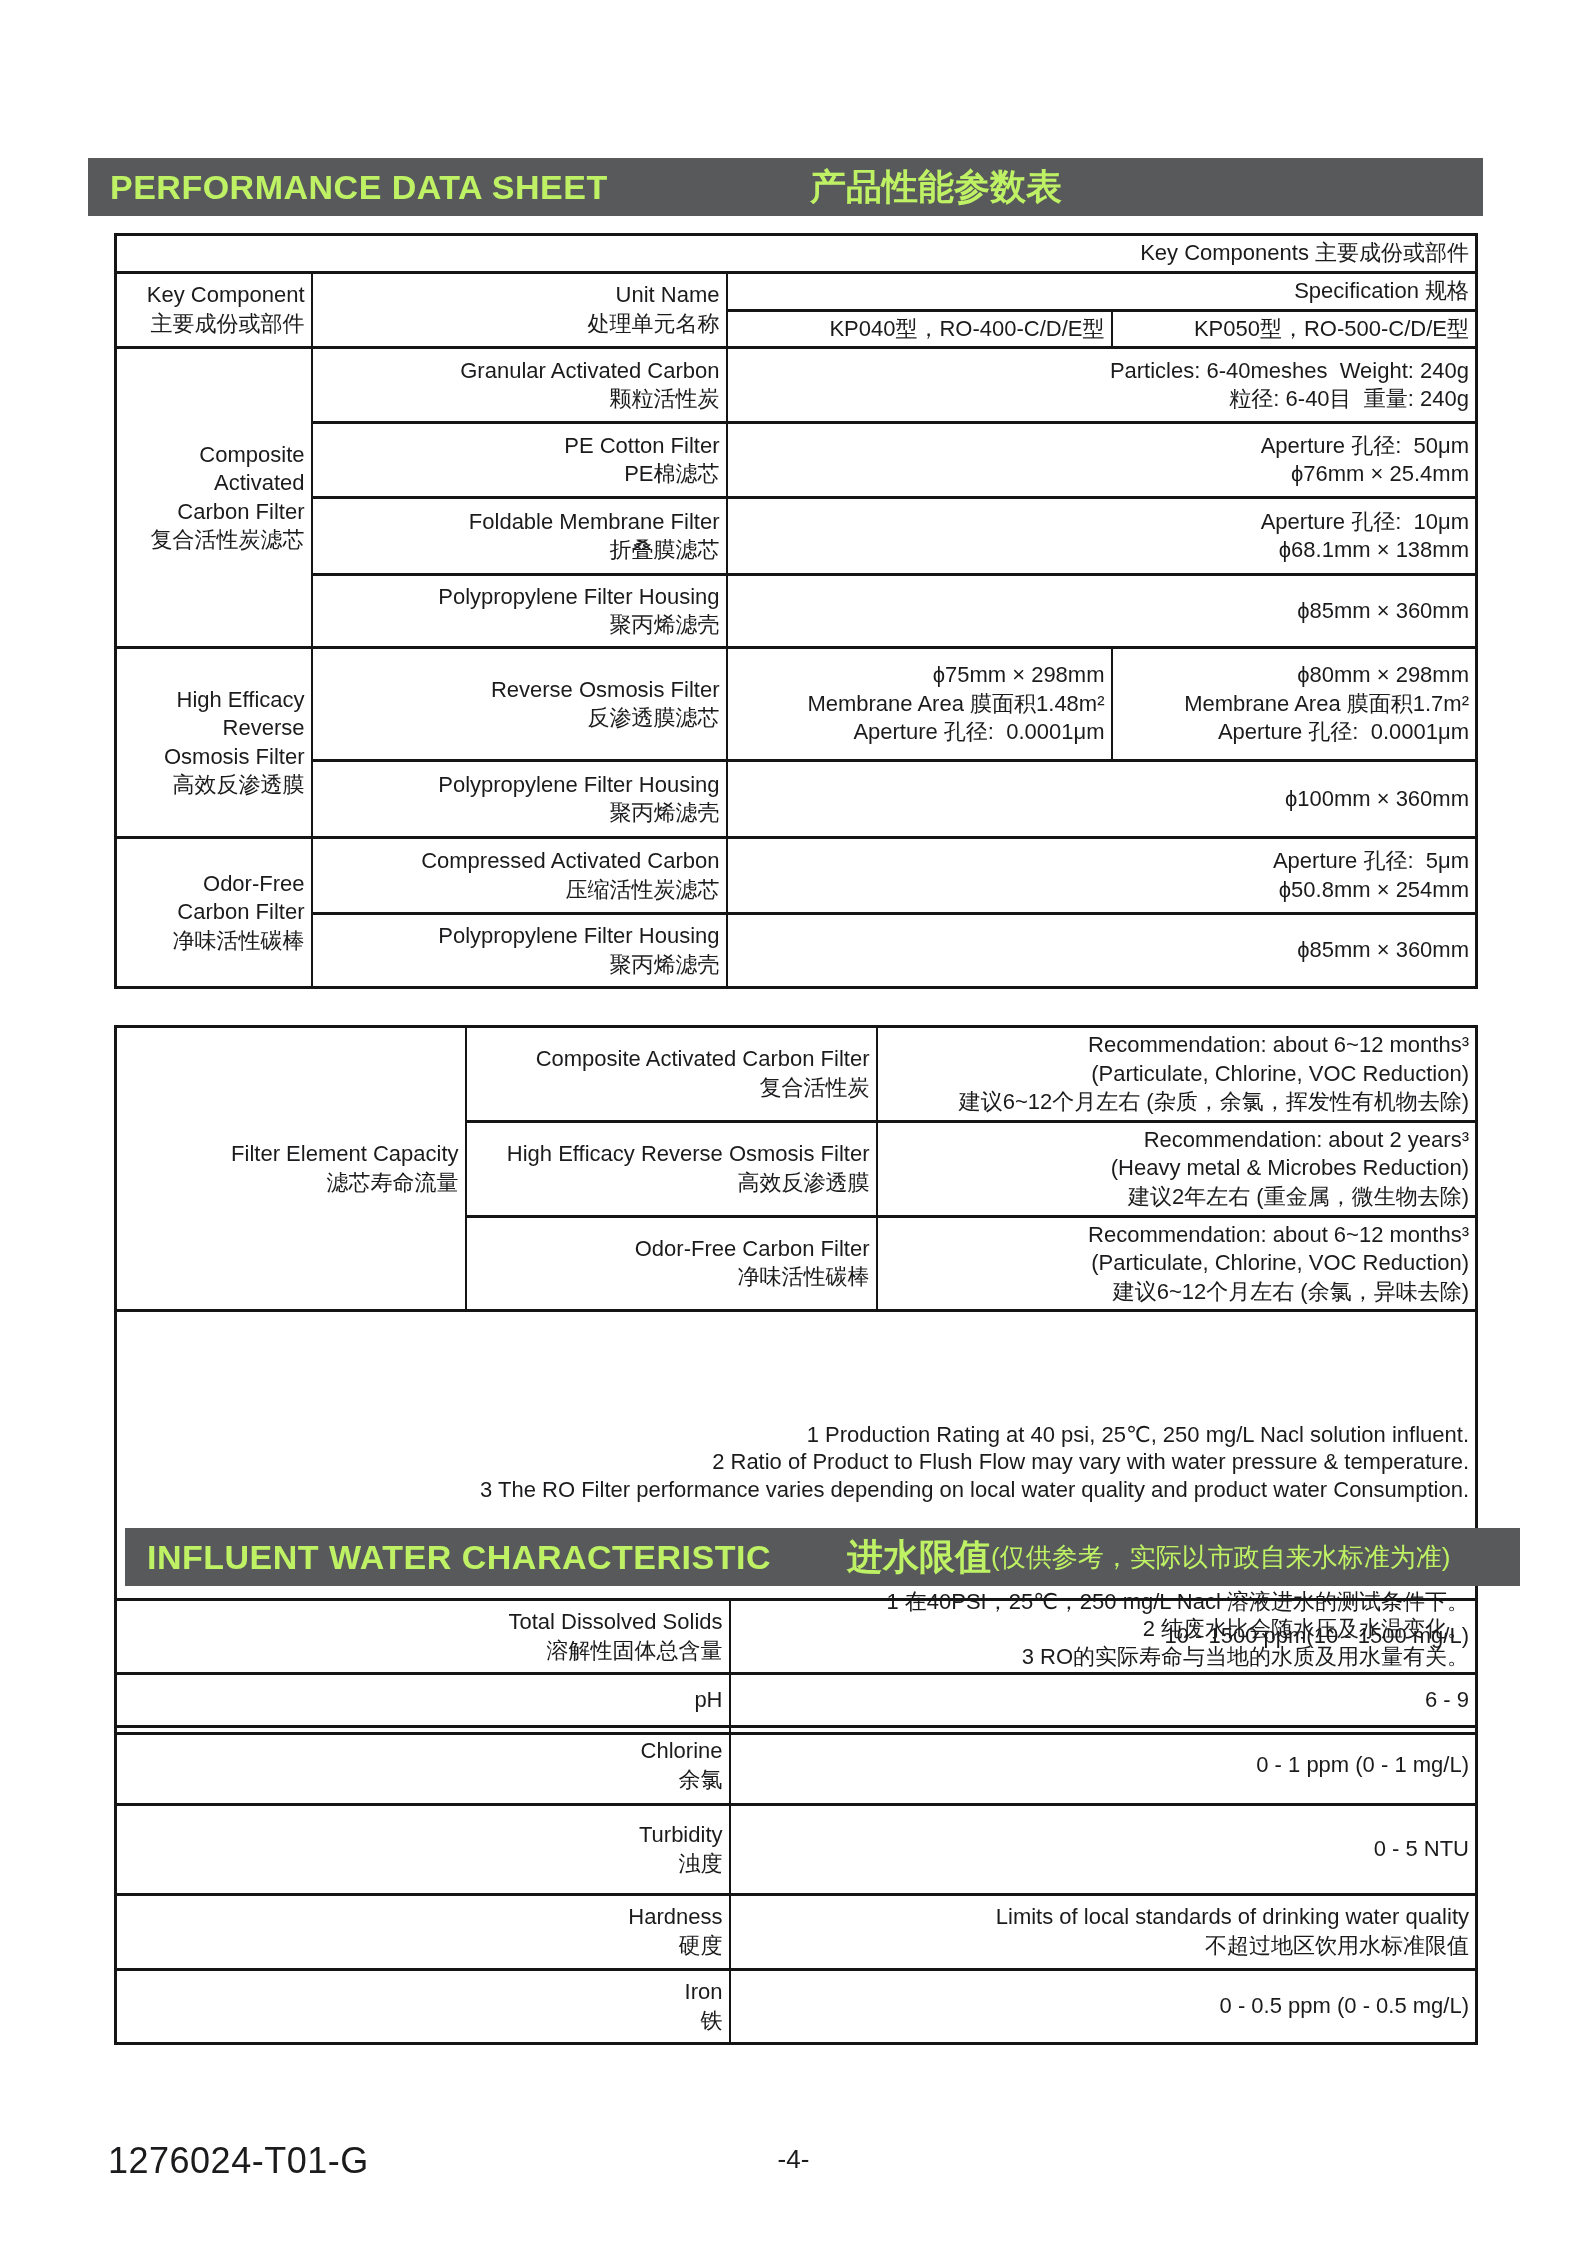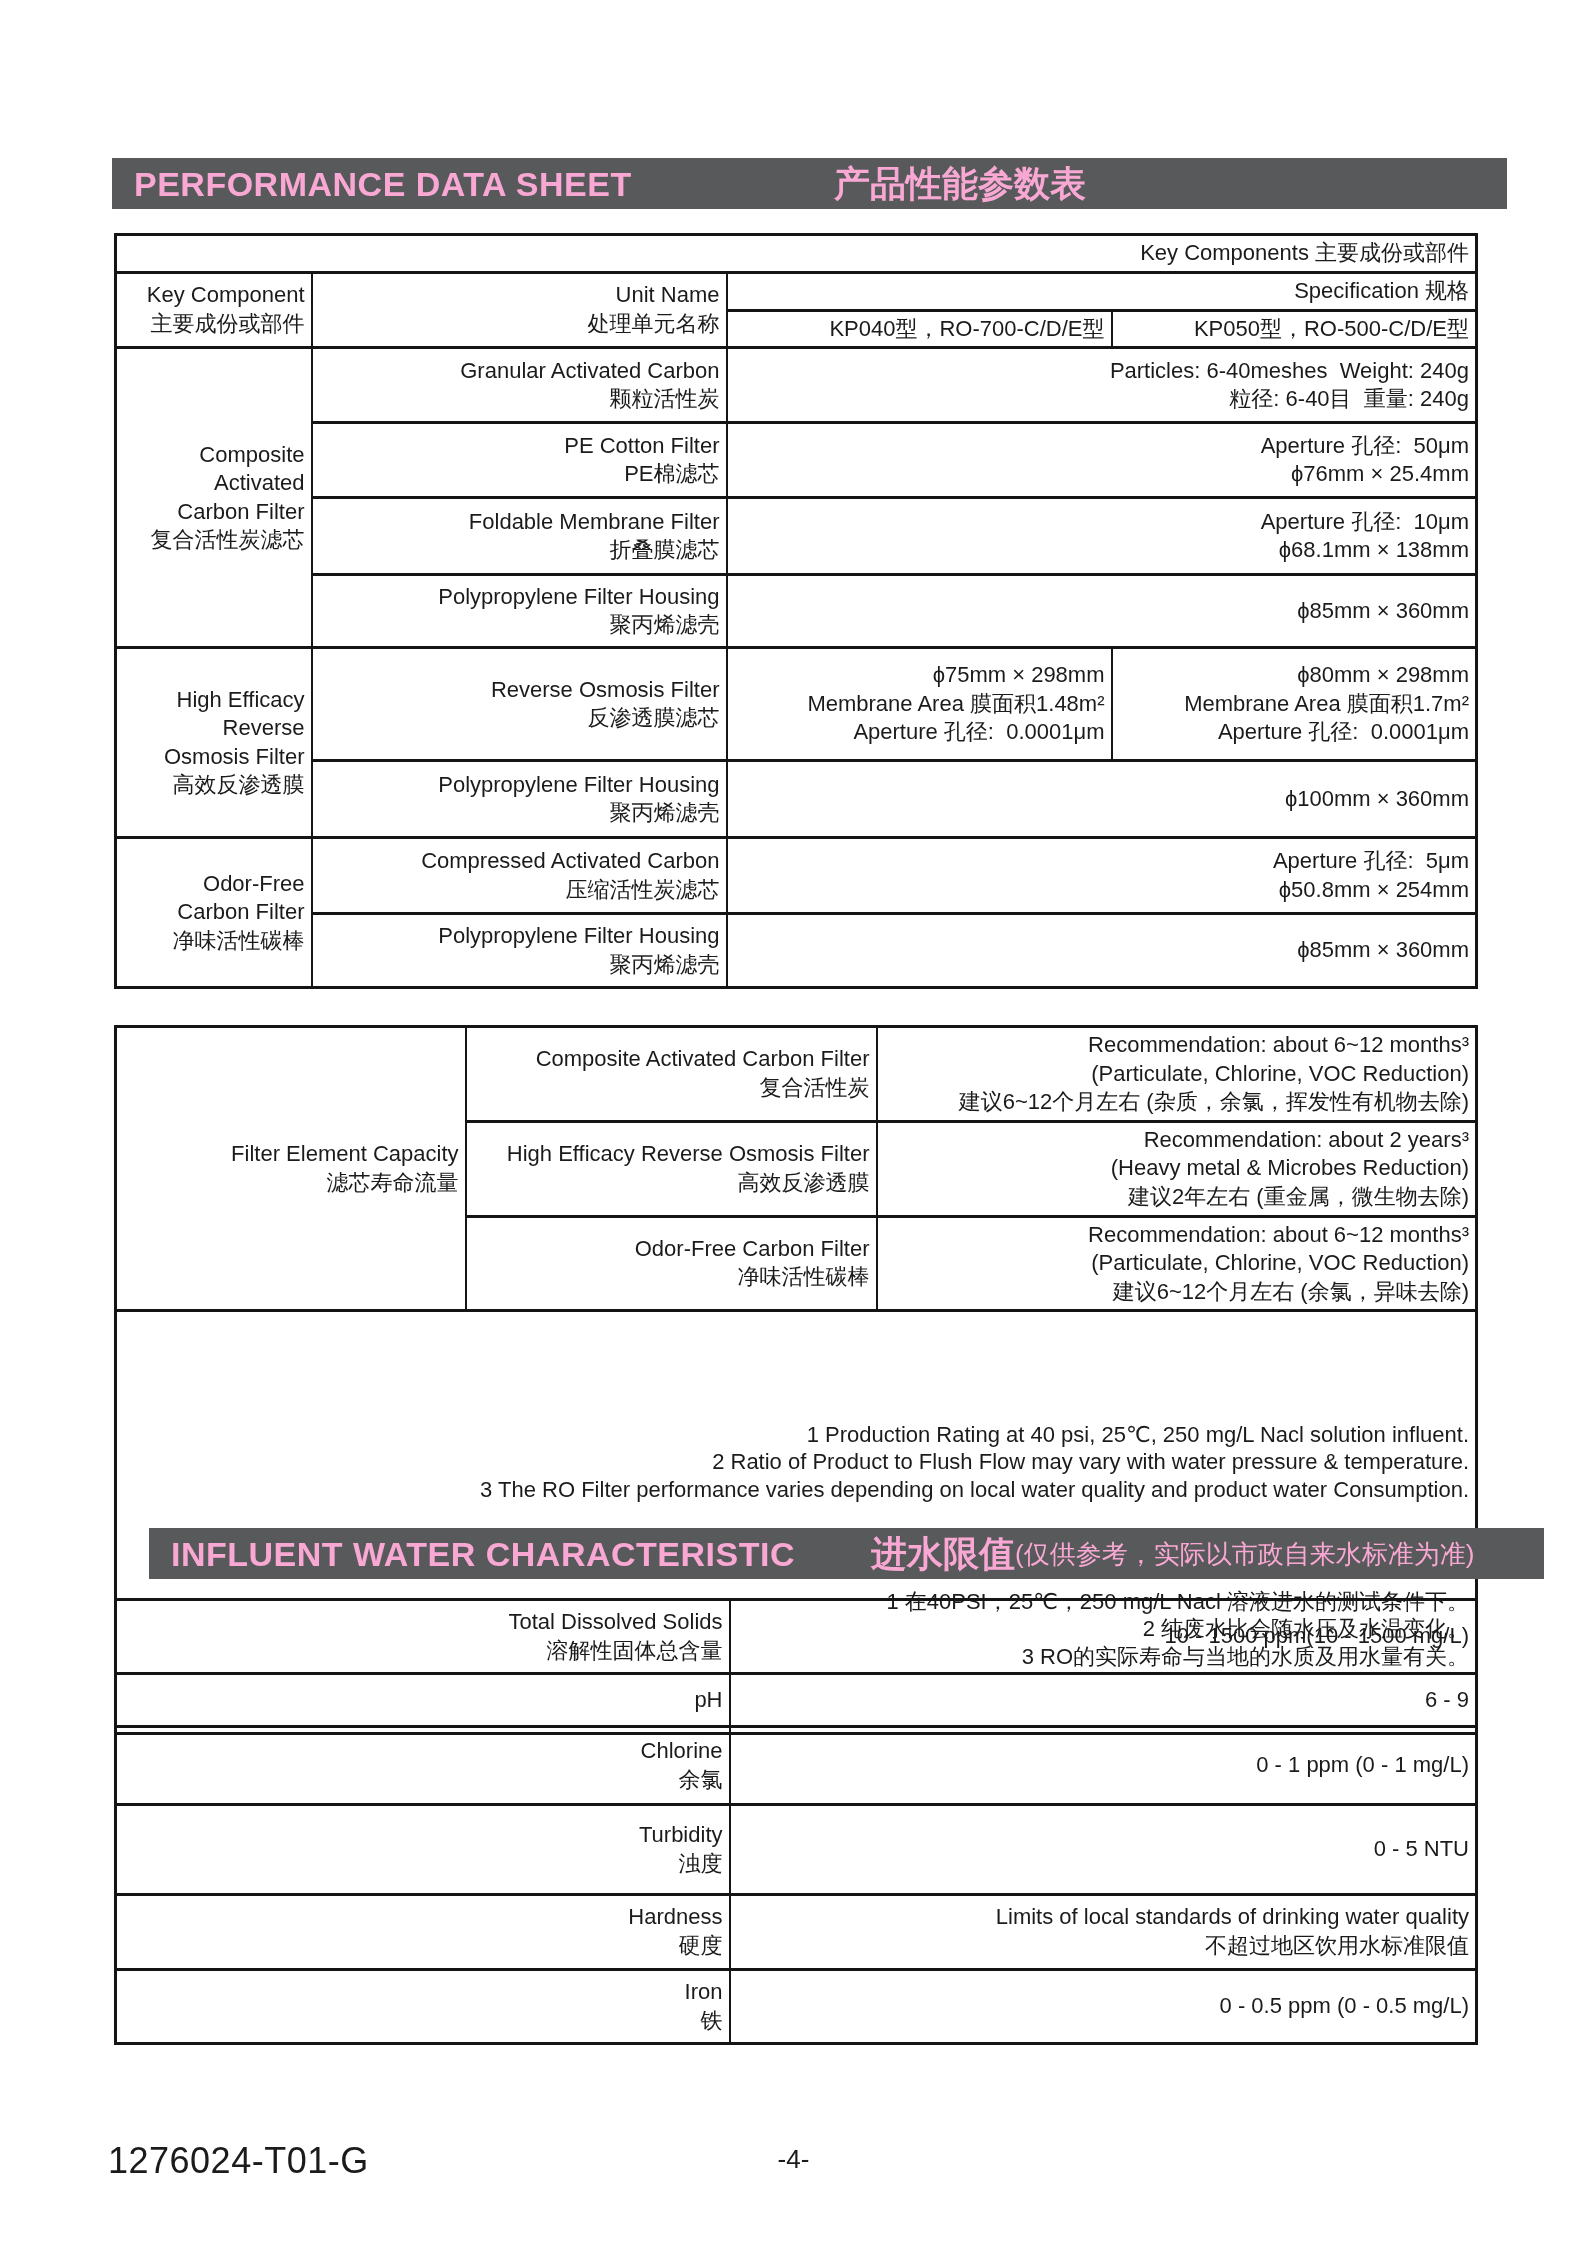--- a/index.html
+++ b/index.html
@@ -3,21 +3,21 @@
 <meta charset="utf-8">
 <style>
   * { margin:0; padding:0; box-sizing:border-box; }
   html,body { background:#ffffff; }
   .page {
     position:relative; width:1587px; height:2245px; background:#ffffff;
     font-family:"Liberation Sans","DejaVu Sans",sans-serif; color:#1b1b1d;
     overflow:hidden;
   }
   
-  .bar { position:absolute; left:112px; width:1395px; height:51px; background:#58595b; color:#f9a8d4; }
+  .bar { position:absolute; left:88px; width:1395px; height:58px; background:#58595b; color:#bef264; }
   .bar .bar-en {
     position:absolute; left:22px; top:50%; transform:translateY(-50%);
     font-size:34px; font-weight:bold; letter-spacing:0.5px; white-space:nowrap;
   }
   .bar .bar-zh-wrap { position:absolute; left:722px; top:50%; transform:translateY(-50%); display:flex; align-items:center; white-space:nowrap; }
   .bar .bar-zh-main { font-size:36px; font-weight:bold; }
   .bar .bar-zh-note { font-size:26px; font-weight:normal; }
   .bar-top { top:158px; }
   .bar-influent { top:1528px;margin-left:37px; }
 
@@ -64,21 +64,21 @@
         <td colspan="4">Key Components 主要成份或部件</td>
       </tr>
       <tr style="height:38px">
         <td rowspan="2">Key Component
 主要成份或部件</td>
         <td rowspan="2">Unit Name
 处理单元名称</td>
         <td colspan="2">Specification 规格</td>
       </tr>
       <tr style="height:37px">
-        <td>KP040型，RO-700-C/D/E型</td>
+        <td>KP040型，RO-400-C/D/E型</td>
         <td>KP050型，RO-500-C/D/E型</td>
       </tr>
 
       <tr style="height:75px">
         <td rowspan="4">Composite
 Activated
 Carbon Filter
 复合活性炭滤芯</td>
         <td>Granular Activated Carbon
 颗粒活性炭</td>

